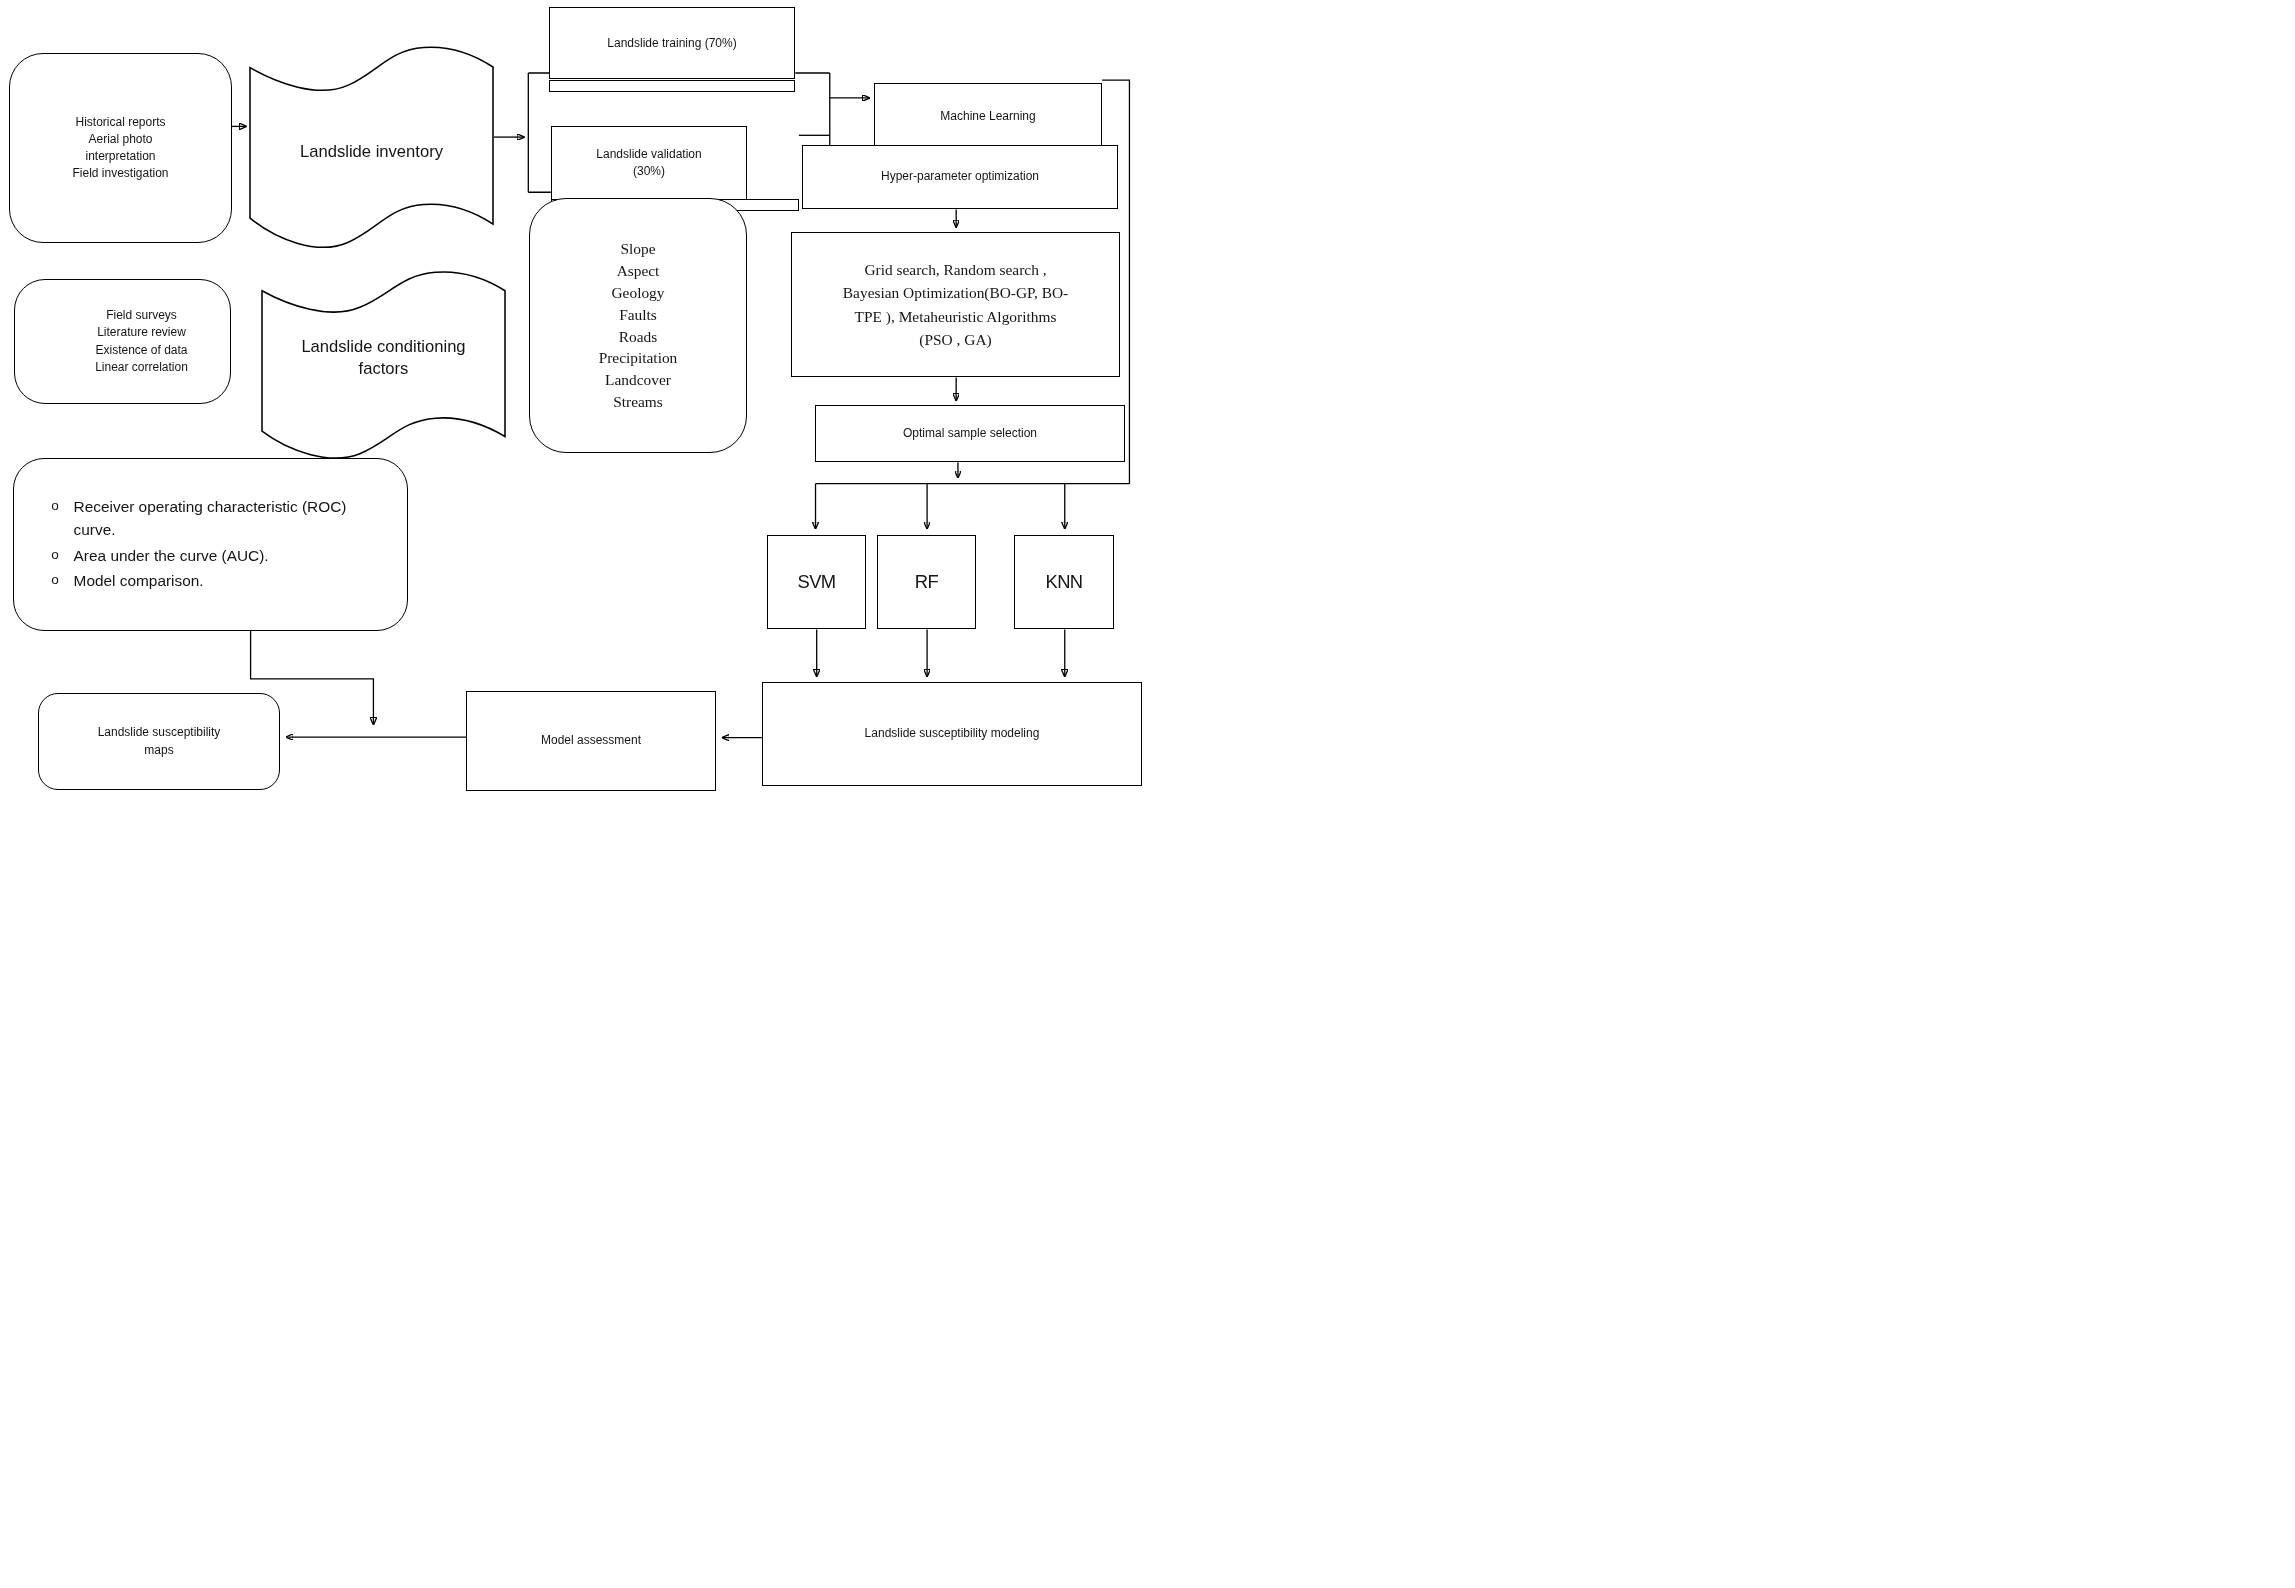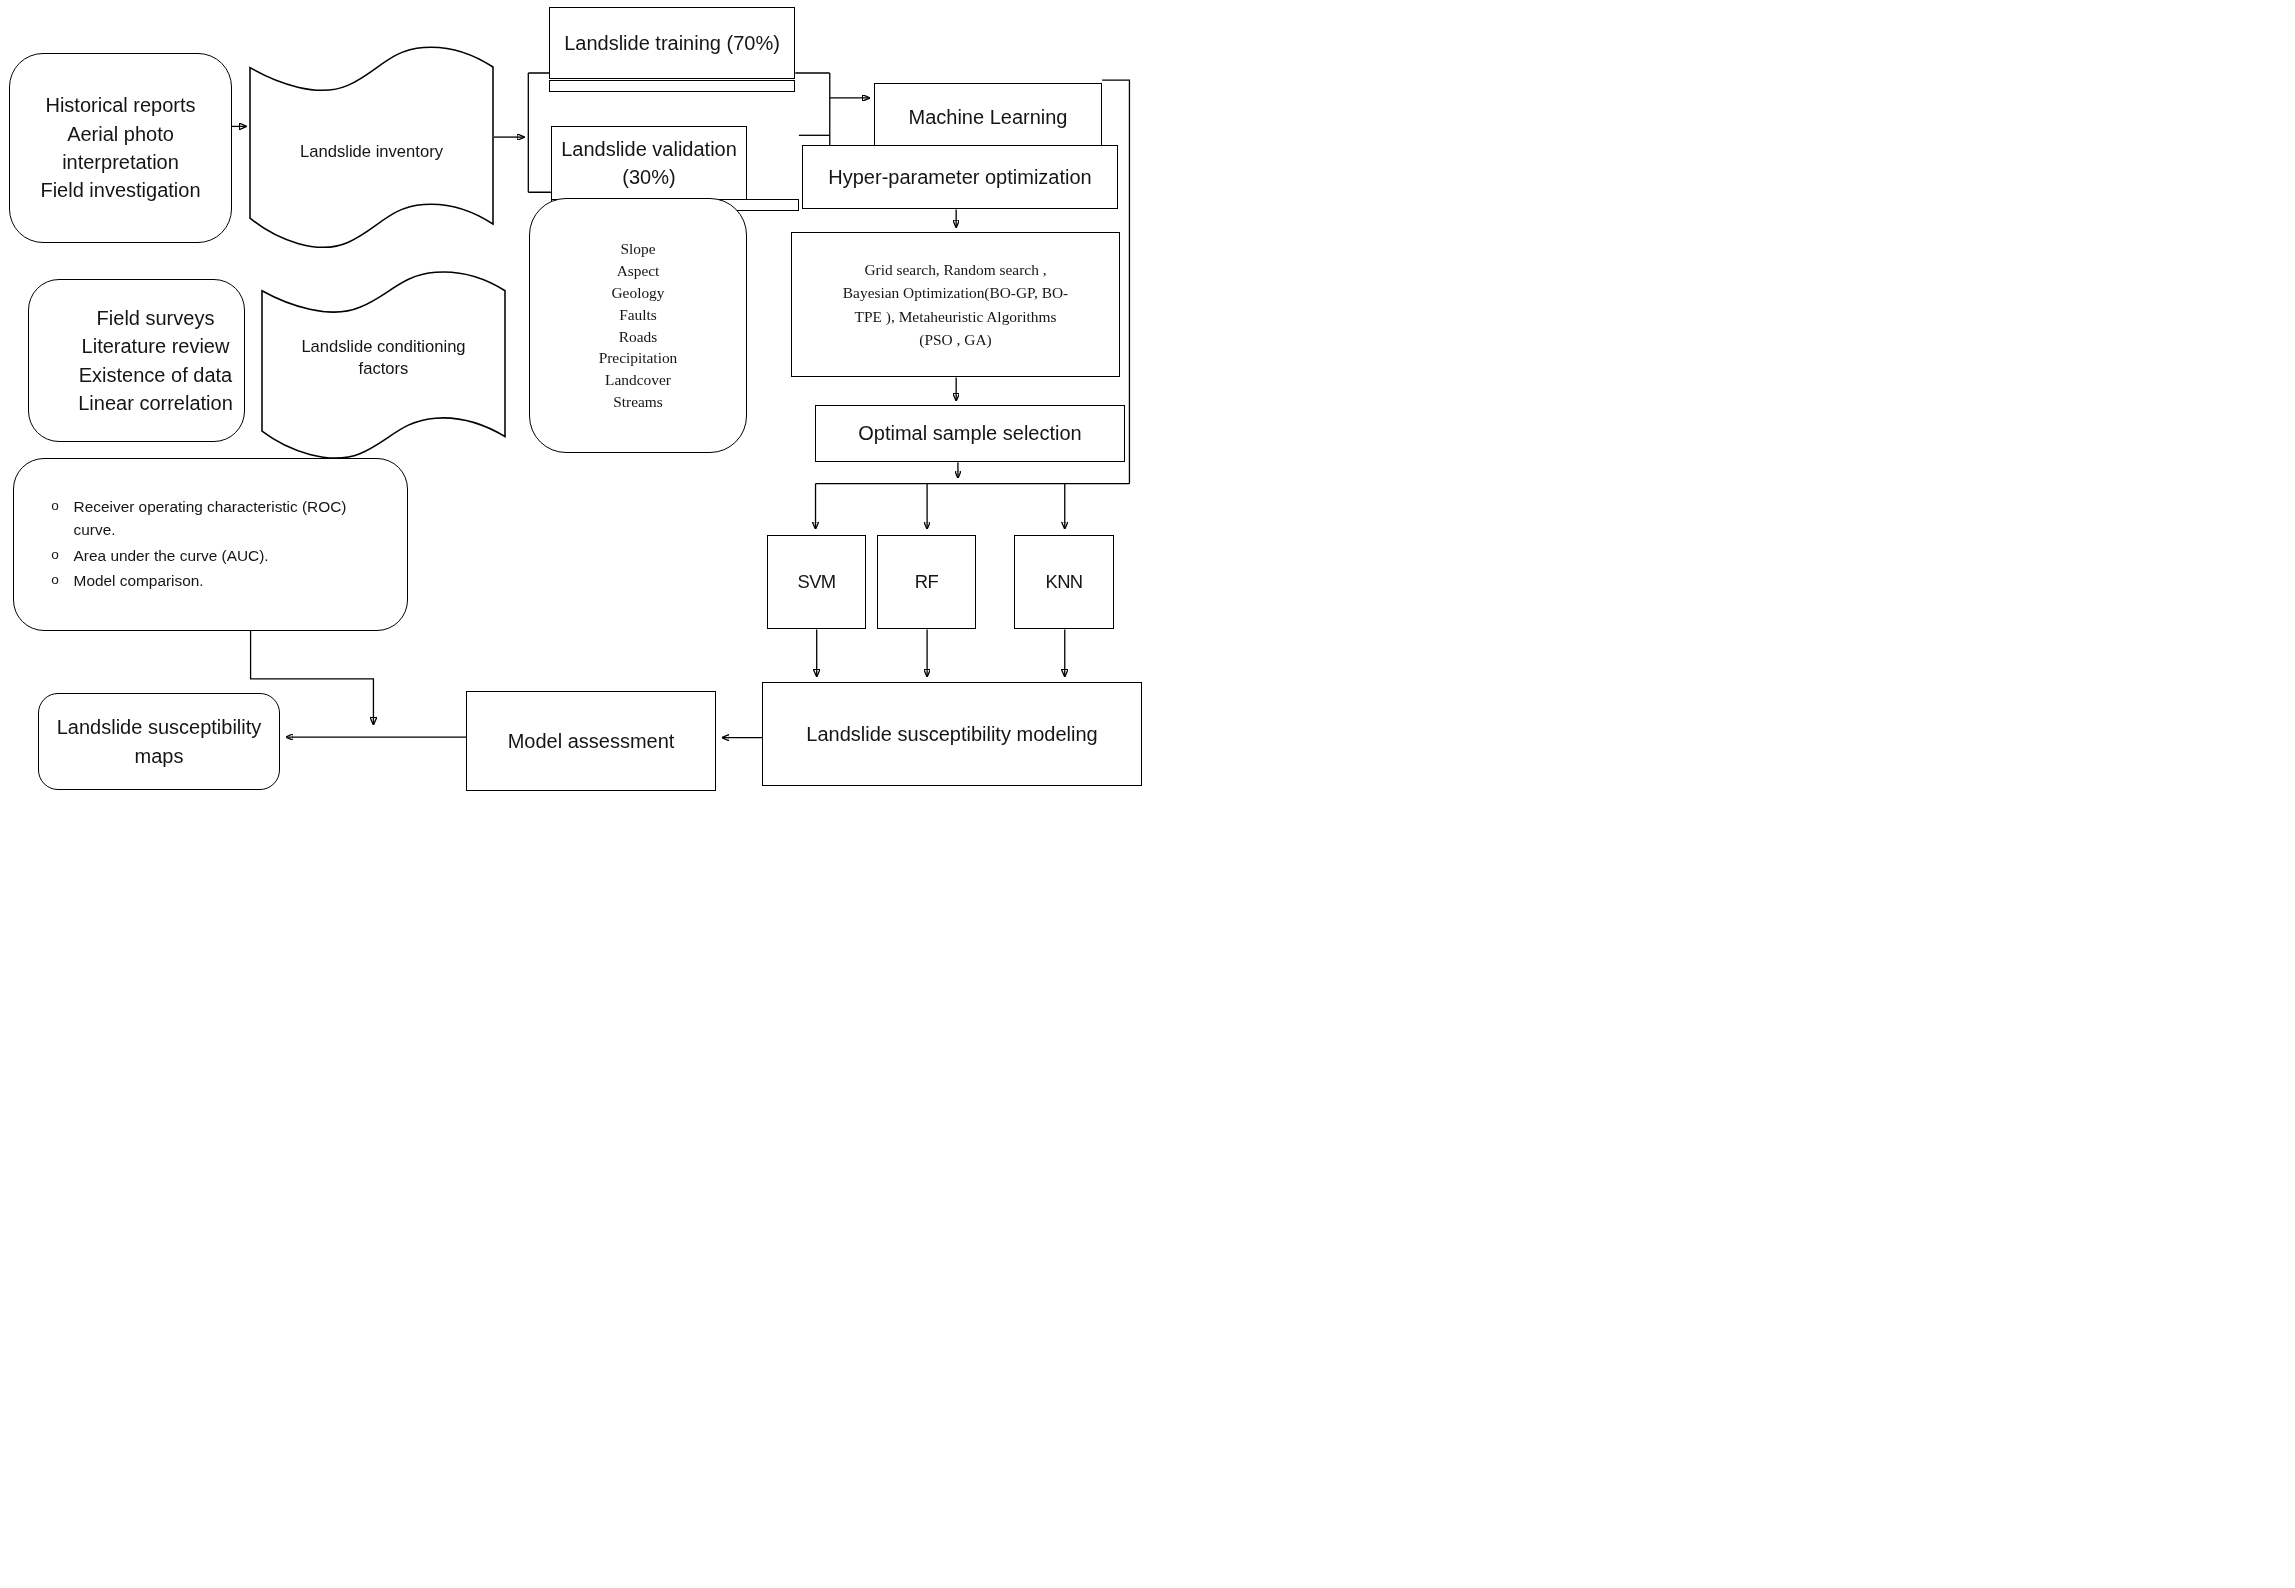--- a/index.html
+++ b/index.html
@@ -15,21 +15,21 @@
     position:absolute;
     background:#ffffff;
     border:1.4px solid #000;
     display:flex;
     flex-direction:column;
     align-items:center;
     justify-content:center;
     text-align:center;
     box-sizing:border-box;
     line-height:1.42;
-    font-size:20px;
+    font-size:12px;
   }
   .rounded{border-radius:34px;}
   .rounded-sm{border-radius:20px;}
   .strip{
     position:absolute;
     background:#ffffff;
     border:1.4px solid #000;
     box-sizing:border-box;
   }
   .flag{position:absolute;}
@@ -51,21 +51,21 @@
   #machine-learning{left:874px;top:65px;width:228px;height:68px;margin-top:18px;}
   #hyperparameter{left:802px;top:145px;width:316px;height:64px;}
   #grid-search{left:791px;top:232px;width:329px;height:145px;border-width:1.9px;line-height:1.5;}
   #optimal{left:815px;top:405px;width:310px;height:57px;border-width:1.8px;}
   #svm{left:767px;top:535px;width:99px;height:94px;border-width:1.8px;font-size:18.4px;letter-spacing:-0.6px;}
   #rf{left:877px;top:535px;width:99px;height:94px;border-width:1.8px;font-size:18.4px;letter-spacing:-0.6px;}
   #knn{left:1014px;top:535px;width:100px;height:94px;border-width:1.8px;font-size:18.4px;letter-spacing:-0.6px;}
   #modeling{left:762px;top:682px;width:380px;height:104px;border-width:1.8px;}
   #assessment{left:466px;top:691px;width:250px;height:100px;}
   #maps{left:38px;top:693px;width:242px;height:97px;}
-  #field-surveys{left:28px;top:279px;width:217px;height:163px;border-radius:31px;padding-left:38px;}
+  #field-surveys{left:14px;top:279px;width:217px;height:125px;border-radius:31px;padding-left:38px;}
   #factors{left:529px;top:198px;width:218px;height:255px;border-radius:37px;}
   #evaluation{left:13px;top:458px;width:395px;height:173px;border-radius:31px;justify-content:center;align-items:stretch;padding:0 18px 0 22.6px;font-size:15.4px;}
   #inventory-flag{left:250px;top:46px;width:243px;height:205px;}
   #inventory-flag .flag-label{top:95px;}
   #conditioning-flag{left:262px;top:271px;width:243px;height:190px;}
   #conditioning-flag .flag-label{top:65px;}
   .bullet-item{display:flex;text-align:left;line-height:1.45;margin:1.8px 0;}
   .bullet-glyph{width:37px;flex:none;text-align:center;font-size:13.6px;}
   .lbl-line{display:block;}
 </style>

